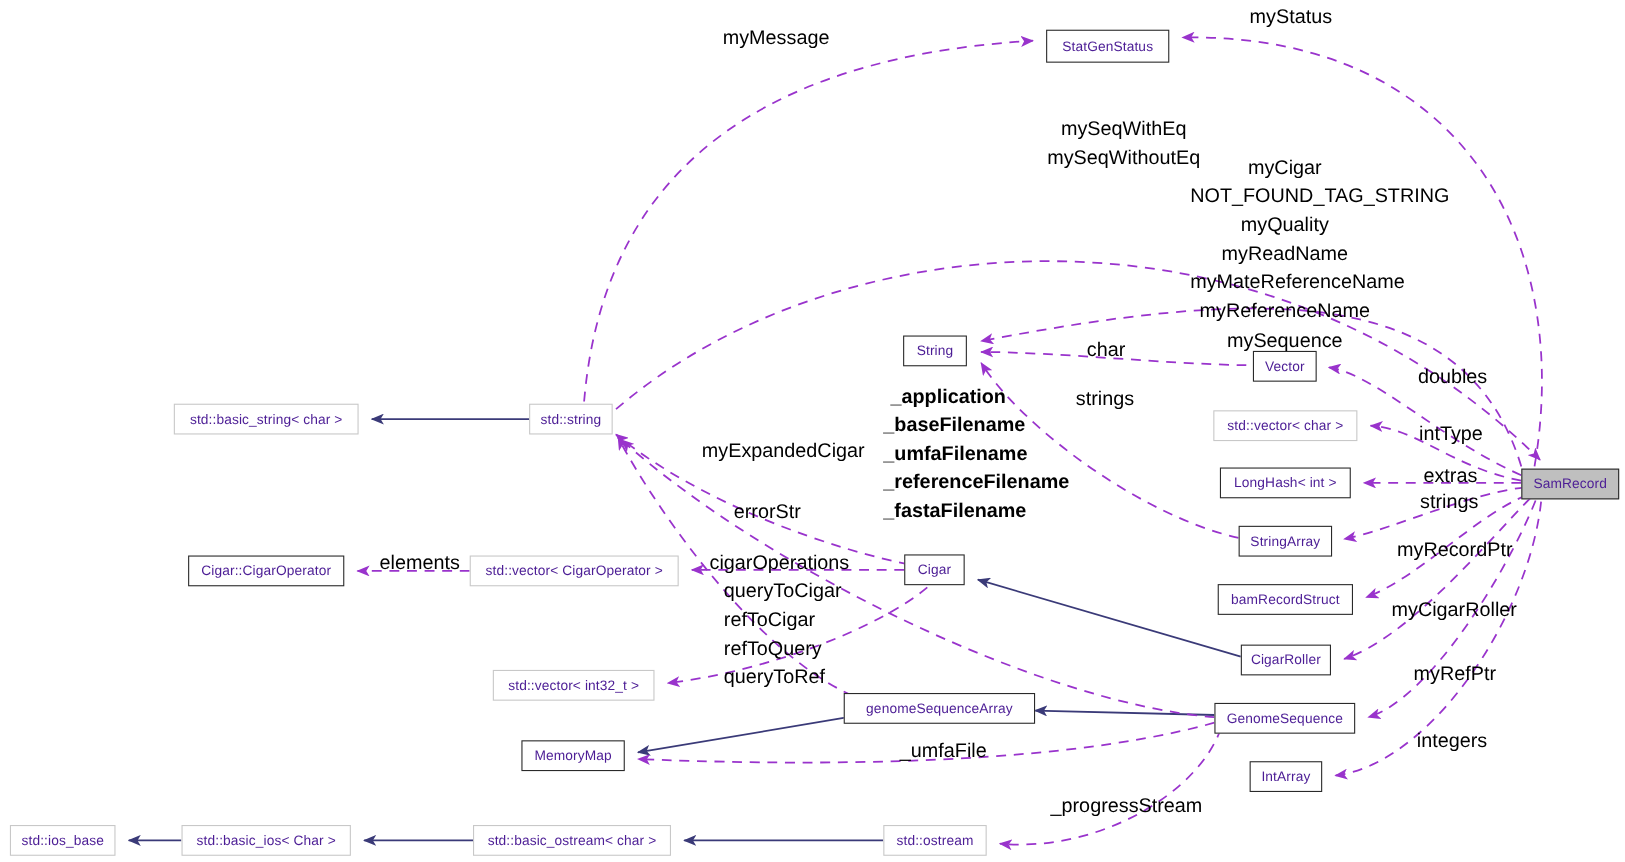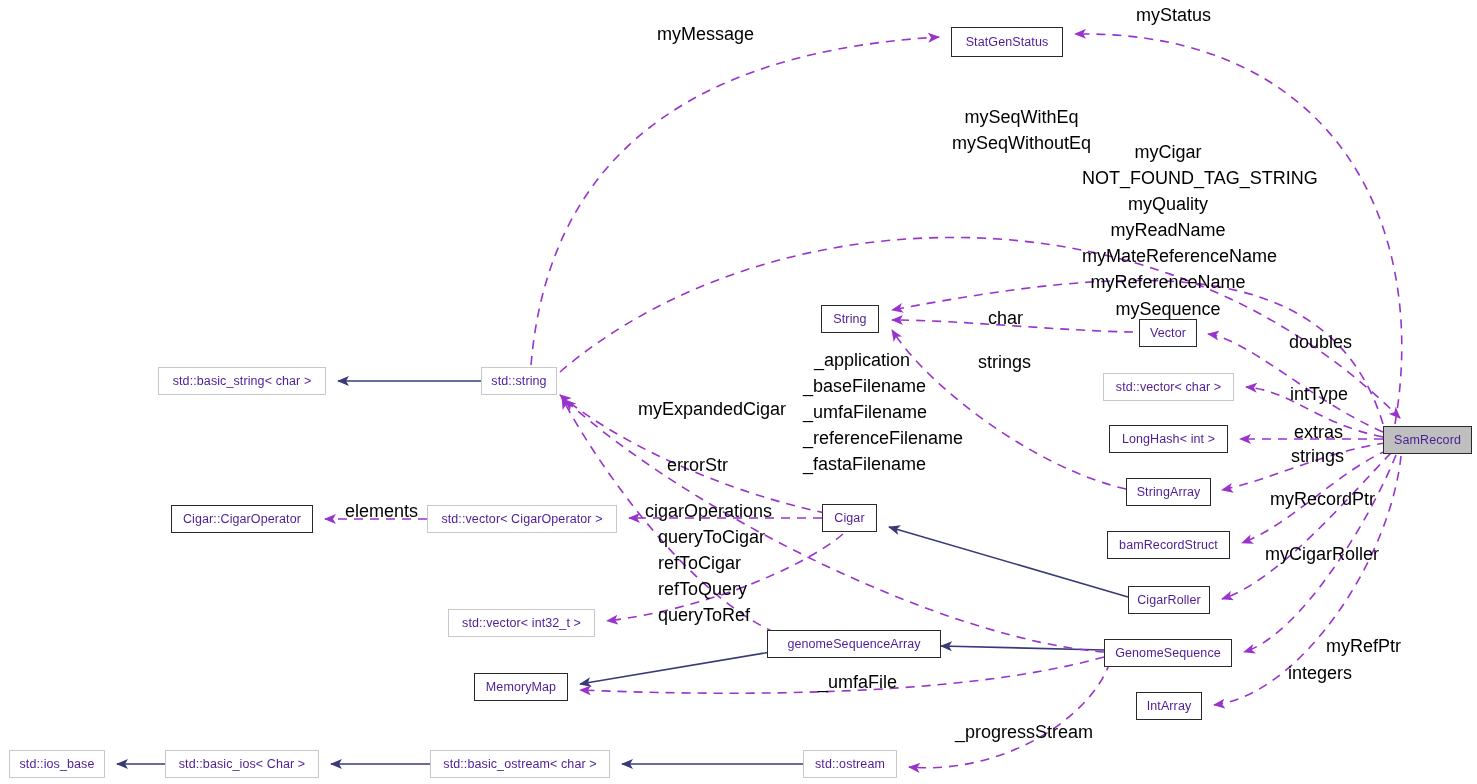--- a/index.html
+++ b/index.html
@@ -218,21 +218,21 @@
 myQuality
 myReadName
 myMateReferenceName
 myReferenceName
 mySequence</div>
 
   <div class="edge-label" style="left:988px; top:307px;">char</div>
 
   <div class="edge-label" style="left:1289px; top:331px;">doubles</div>
 
-  <div class="edge-label multiline" style="left:803px; top:347px; white-space:pre; text-align:center; width:118px;">_application
+  <div class="edge-label multiline" style="left:803px; top:347px; white-space:pre; text-align:center; width:118px;font-weight:bold;">_application
 _baseFilename
 _umfaFilename
 _referenceFilename
 _fastaFilename</div>
 
   <div class="edge-label" style="left:978px; top:351px;">strings</div>
 
   <div class="edge-label" style="left:1290px; top:383px;">intType</div>
 
   <div class="edge-label" style="left:638px; top:398px;">myExpandedCigar</div>
@@ -249,21 +249,21 @@
 
   <div class="edge-label" style="left:1270px; top:488px;">myRecordPtr</div>
 
   <div class="edge-label multiline" style="left:658px; top:524px; white-space:pre; text-align:center; width:76px;">queryToCigar
 refToCigar
 refToQuery
 queryToRef</div>
 
   <div class="edge-label" style="left:1265px; top:543px;">myCigarRoller</div>
 
-  <div class="edge-label" style="left:1285px; top:635px;margin-left:41px;">myRefPtr</div>
+  <div class="edge-label" style="left:1285px; top:601px;">myRefPtr</div>
 
   <div class="edge-label" style="left:1288px; top:662px;">integers</div>
 
   <div class="edge-label" style="left:818px; top:671px;">_umfaFile</div>
 
   <div class="edge-label" style="left:955px; top:721px;">_progressStream</div>
 
 </div>
 
 </body></html>

